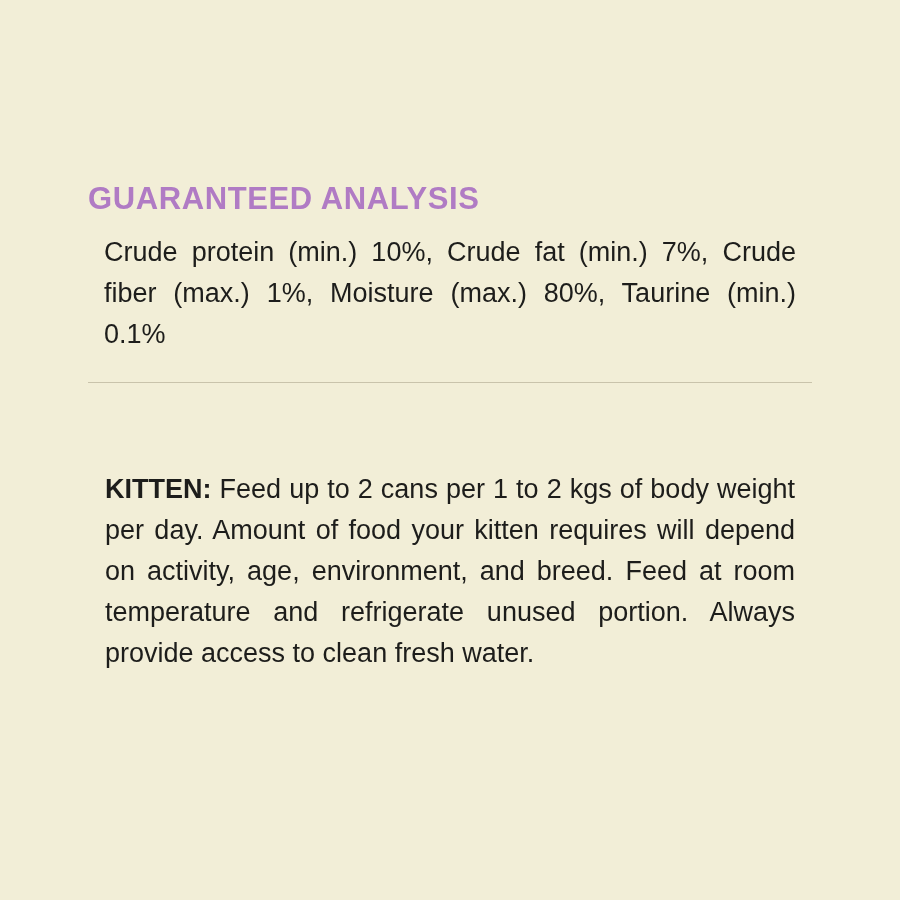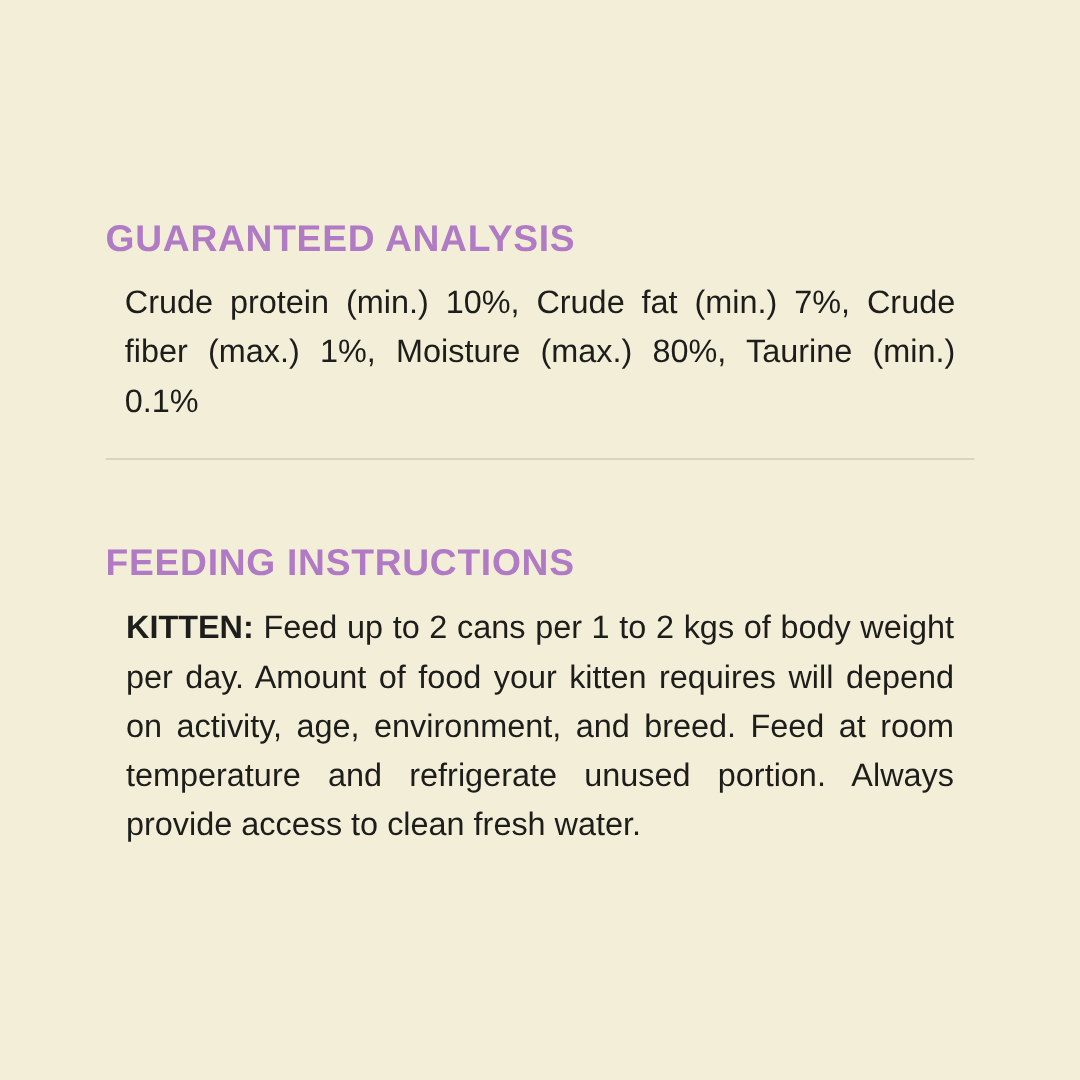--- a/index.html
+++ b/index.html
@@ -76,17 +76,16 @@
 <div class="label-panel">
 
   <div class="section section-guaranteed">
     <h2 class="section-heading">GUARANTEED ANALYSIS</h2>
     <p class="body-text">Crude protein (min.) 10%, Crude fat (min.) 7%, Crude fiber (max.) 1%, Moisture (max.) 80%, Taurine (min.) 0.1%</p>
   </div>
 
   <div class="divider"></div>
 
   <div class="section section-feeding">
-    <h2 class="section-heading">FEEDING INSTRUCTIONS</h2>
     <p class="feeding-para"><span class="feeding-stage">KITTEN:</span> <span>Feed up to 2 cans per 1 to 2 kgs of body weight per day. Amount of food your kitten requires will depend on activity, age, environment, and breed. Feed at room temperature and refrigerate unused portion. Always provide access to clean fresh water.</span></p>
   </div>
 
 </div>
 
 </body></html>

